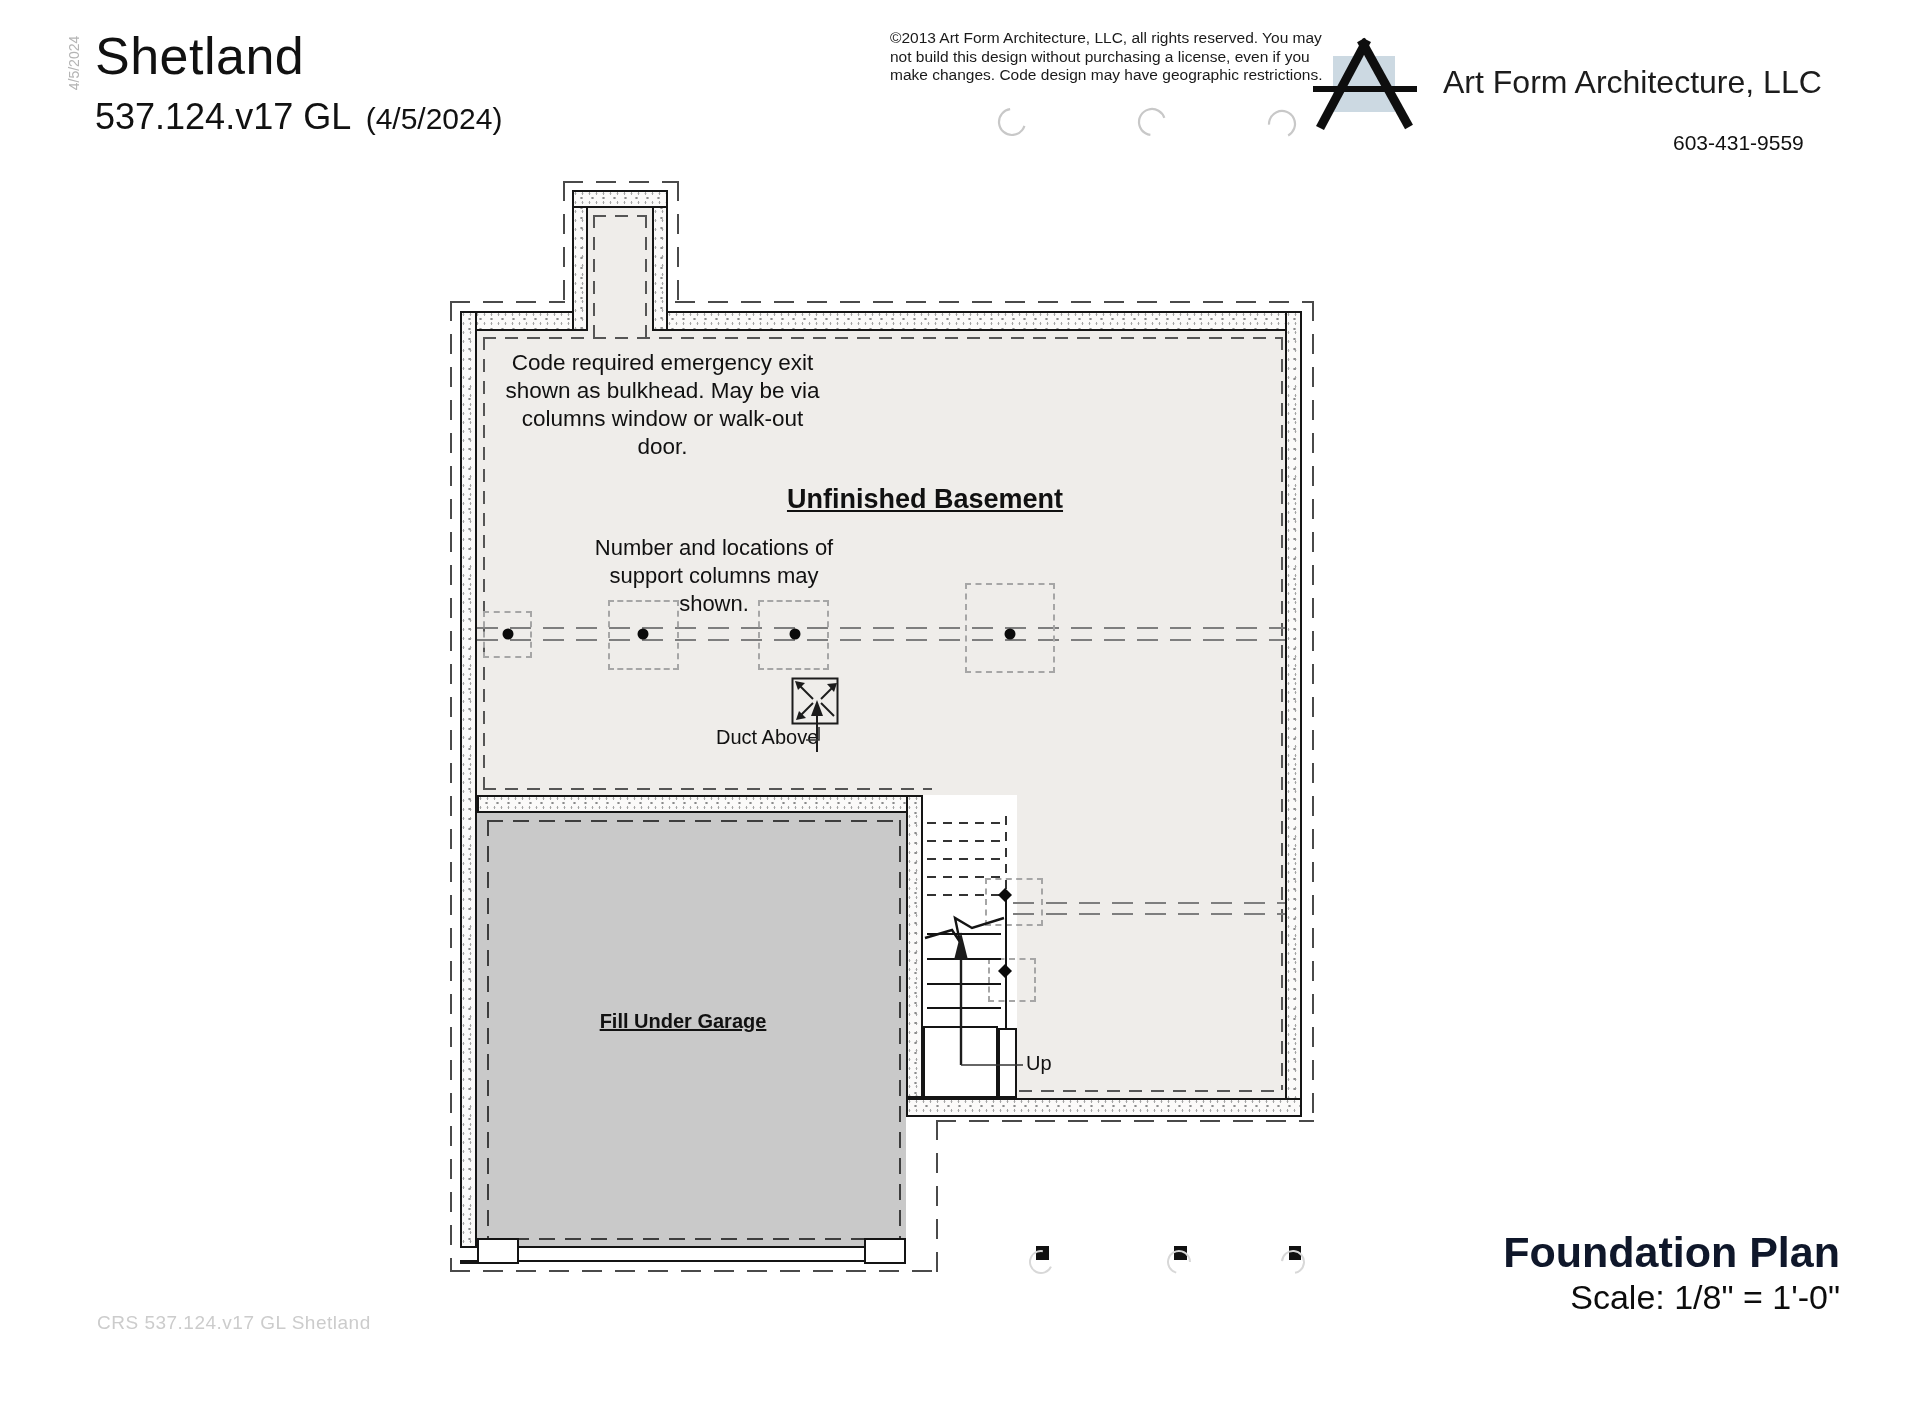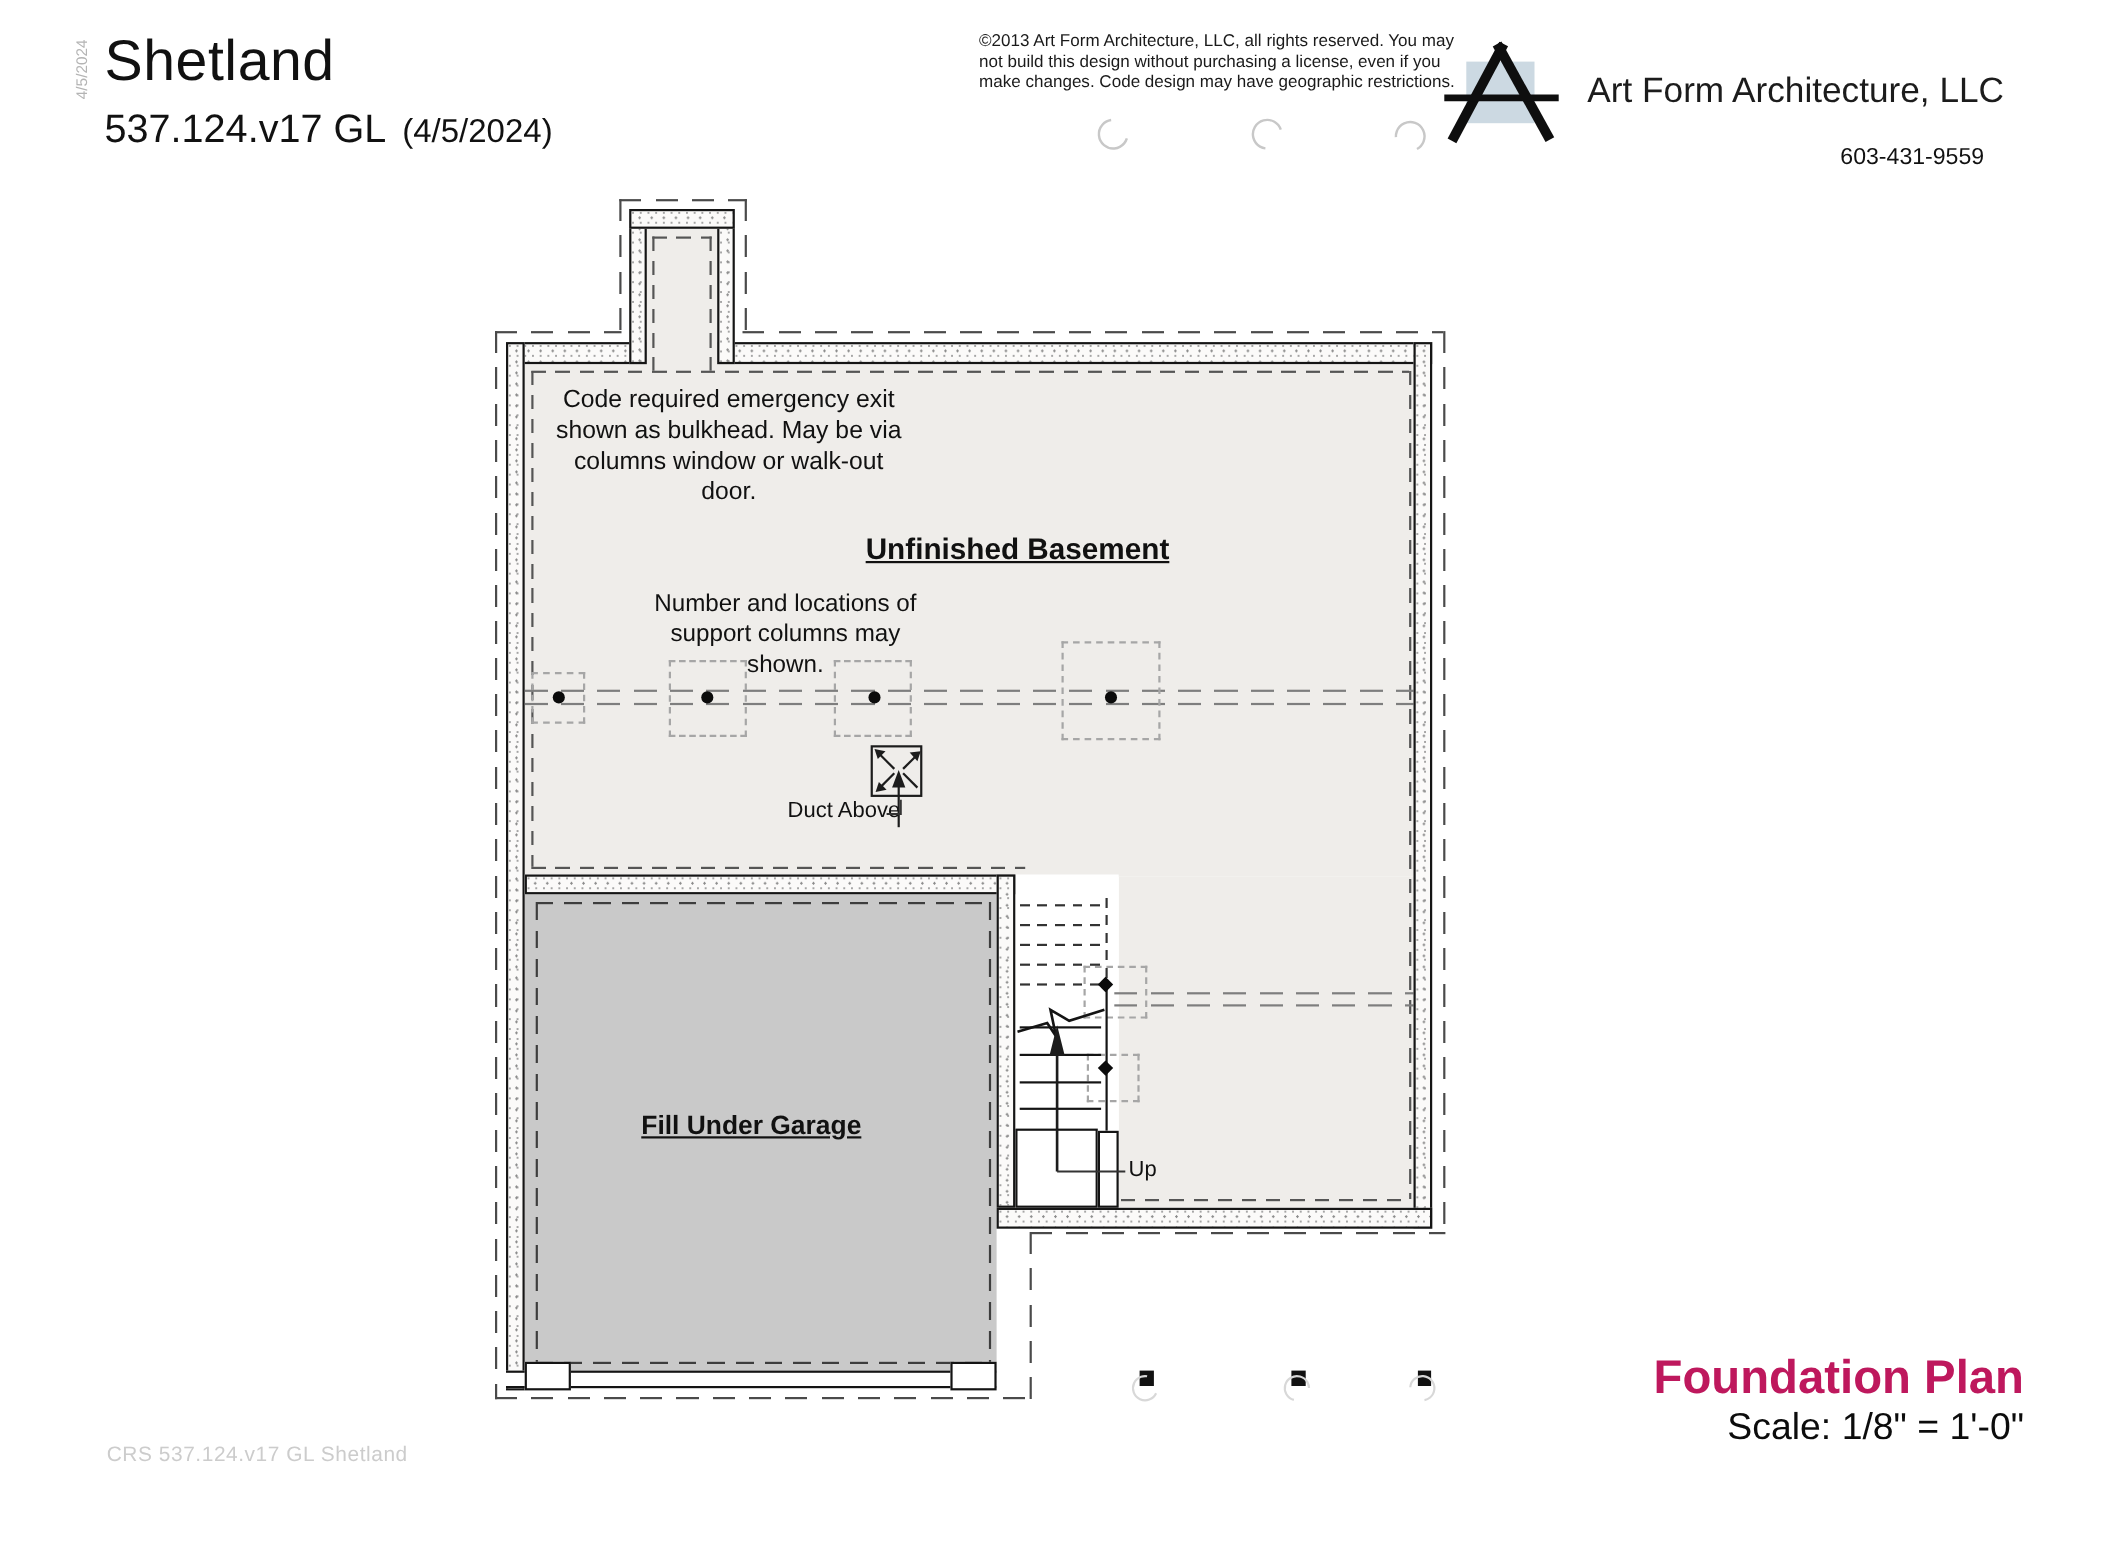--- a/index.html
+++ b/index.html
@@ -26,21 +26,21 @@
   .logo-square{background:var(--logo-square,#ccd9e2);}
   .note{line-height:28px;font-size:22.5px;text-align:center;}
   .room-label{font-size:27px;font-weight:bold;text-decoration:underline;text-align:center;}
   .overlay{position:absolute;left:0;top:0;pointer-events:none;}
   .t-title{font-size:52px;font-weight:normal;letter-spacing:.5px;}
   .t-sub{font-size:36px;}
   .t-sub-date{font-size:30px;}
   .t-copy{font-size:15.5px;line-height:18.7px;color:#1a1a1a;}
   .t-company{font-size:32px;color:#1c1c1c;}
   .t-phone{font-size:21px;}
-  .t-fp{font-size:43px;font-weight:bold;text-align:right;color:#be185d;}
+  .t-fp{font-size:43px;font-weight:bold;text-align:right;color:#0f172a;}
   .t-scale{font-size:34px;text-align:right;color:#0c0c0c;}
   .t-watermark{font-size:19px;color:#cccccc;letter-spacing:.5px;}
   .t-vdate{font-size:14px;color:#b4b4b4;text-align:center;transform:rotate(-90deg);}
   .sqpt{position:absolute;background:#111;}
 </style>
 </head>
 <body>
 
 <div id="canvas">
 
@@ -134,21 +134,21 @@
     <div>Code required emergency exit</div>
     <div>shown as bulkhead. May be via</div>
     <div>columns window or walk-out door.</div>
   </div>
   <div class="abs room-label" style="left:640px;top:484px;width:570px;">Unfinished Basement</div>
   <div class="abs note" style="left:574px;top:534px;width:280px;font-size:22px;">
     <div>Number and locations of</div>
     <div>support columns may shown.</div>
   </div>
   <div class="abs" style="left:716px;top:726px;font-size:20px;">Duct Above</div>
-  <div class="abs room-label" style="left:477px;top:1010px;width:412px;font-size:24px;">Fill Under Garage</div>
+  <div class="abs room-label" style="left:477px;top:1010px;width:412px;font-size:20px;">Fill Under Garage</div>
   <div class="abs" style="left:1026px;top:1052px;font-size:20px;">Up</div>
 
   <div class="sqpt" style="left:1036px;top:1246px;width:13px;height:14px;"></div>
   <div class="sqpt" style="left:1174px;top:1246px;width:13px;height:14px;"></div>
   <div class="sqpt" style="left:1289px;top:1246px;width:12px;height:14px;"></div>
 
   <div class="abs t-fp" style="right:80px;top:1228px;width:700px;">Foundation Plan</div>
   <div class="abs t-scale" style="right:80px;top:1278px;width:700px;">Scale: 1/8" = 1'-0"</div>
   <div class="abs t-watermark" style="left:97px;top:1312px;">CRS 537.124.v17 GL Shetland</div>
 

